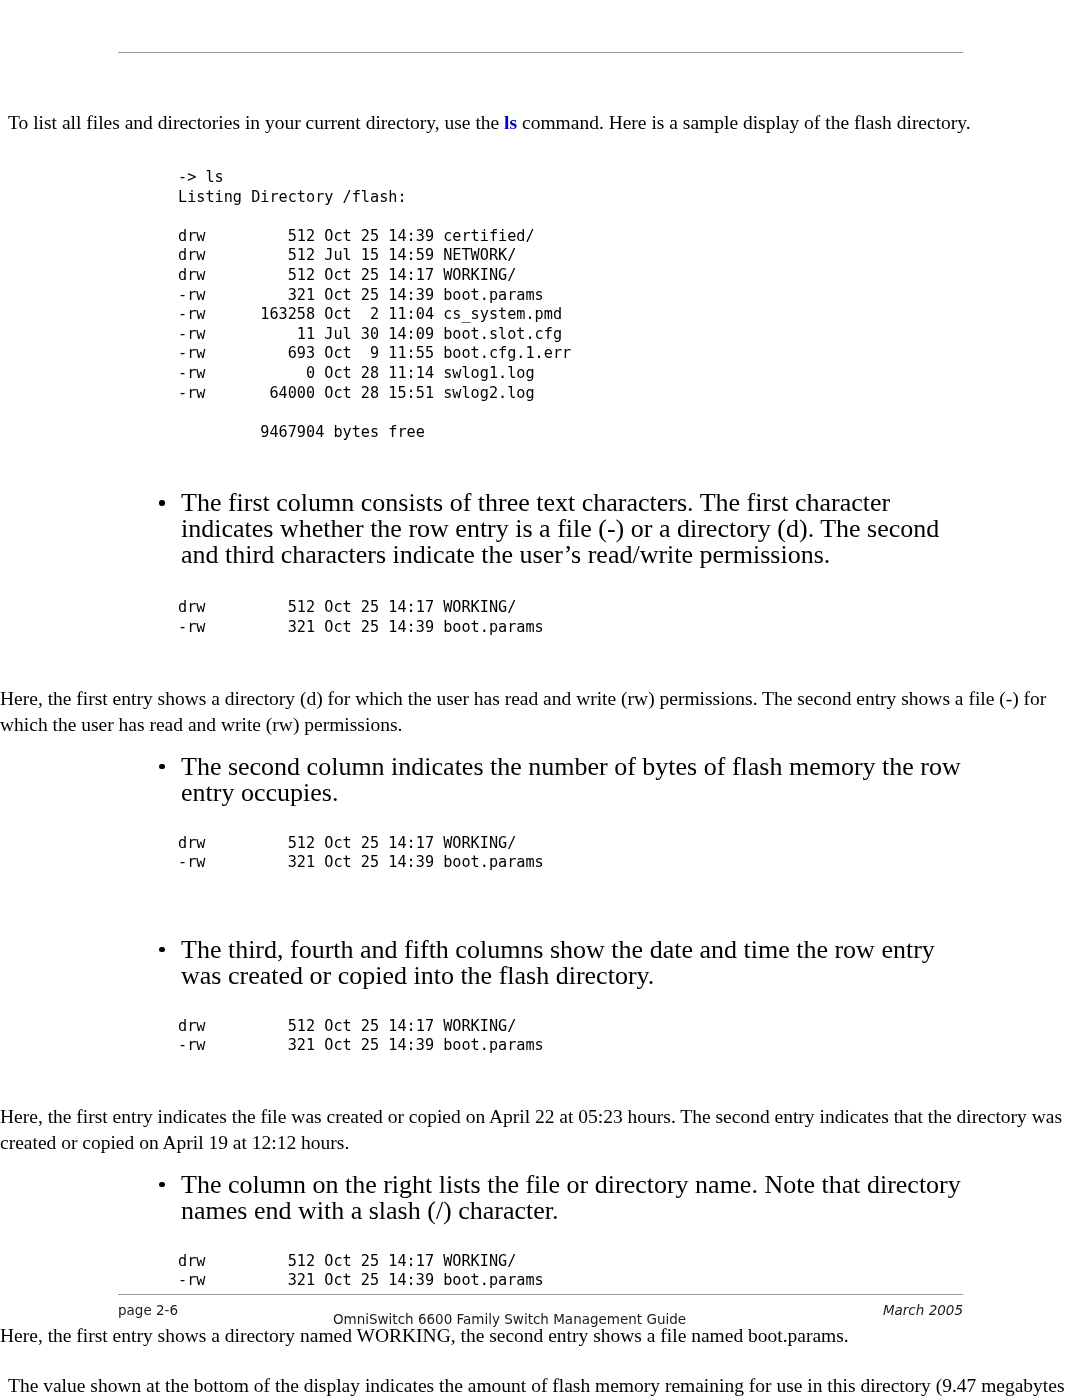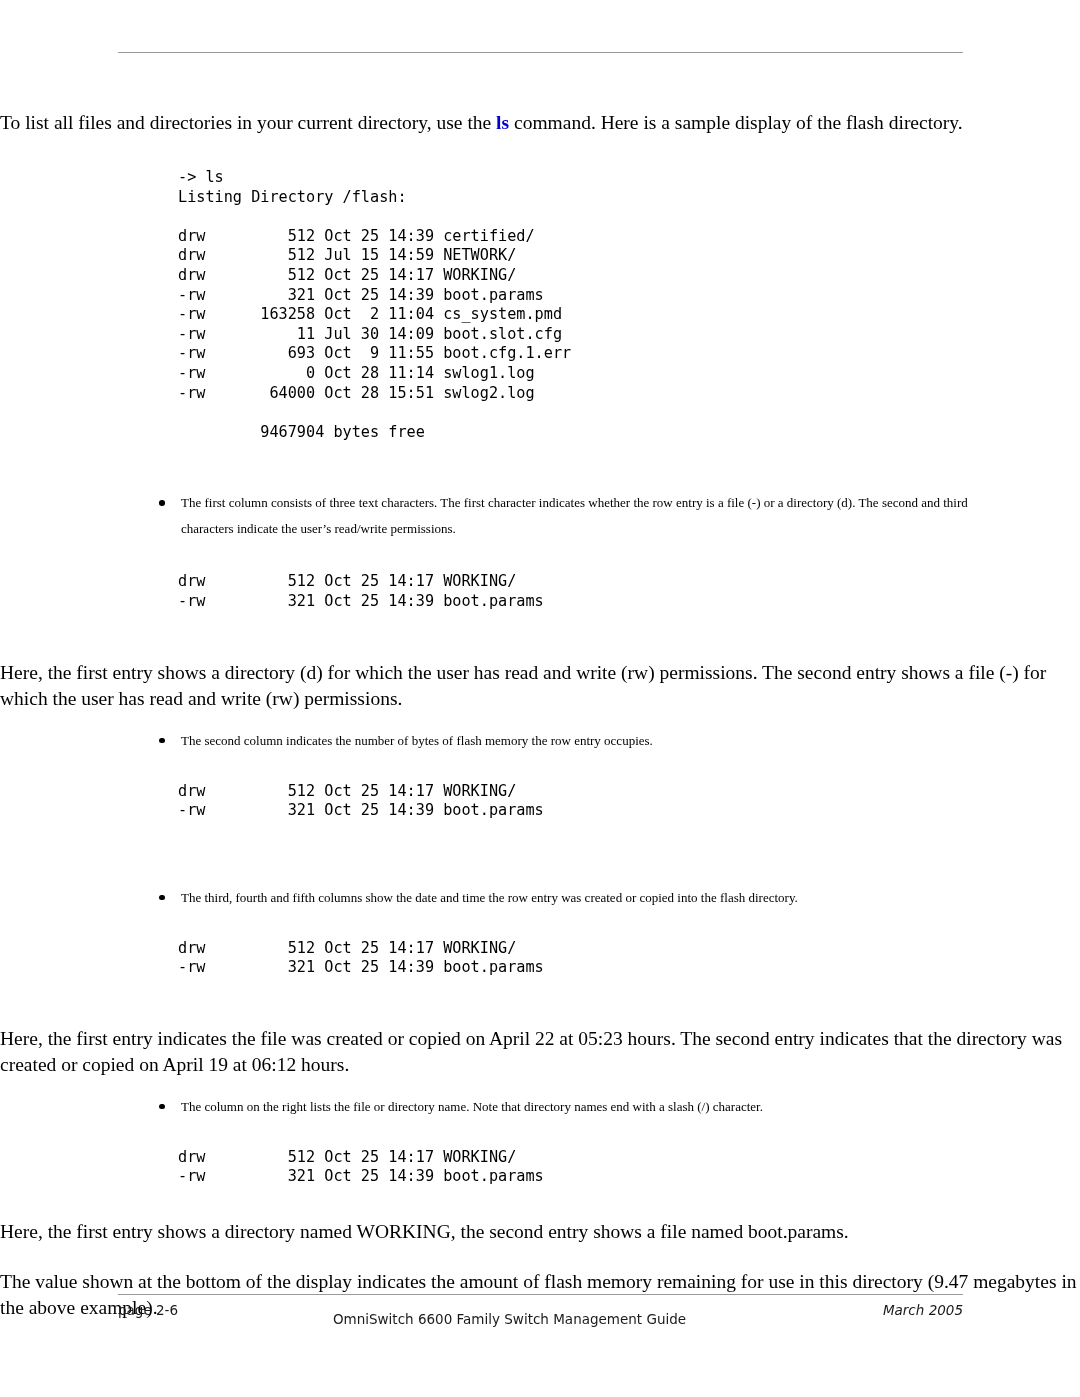--- a/index.html
+++ b/index.html
@@ -96,35 +96,35 @@
 
   p.body-text {
     margin: 0;
     font-size: 19.5px;
     line-height: 26px;
     color: #000;
     text-align: left;
   }
 
   
-  .lvl-0 { margin-left: 152px; margin-right: 108px; }  
+  .lvl-0 { margin-left: 152px; margin-right: 108px; padding-left: 8px; }  
   .lvl-1 { margin-left: 175px; margin-right: 108px; }  
 
   
   ul.bullets {
     margin: 0;
     padding: 0;
     list-style: none;
   }
   li.bullet-item {
     position: relative;
     margin-left: 157px;
     margin-right: 105px;
     padding-left: 24px;
-    font-size: 13px;
+    font-size: 26px;
     line-height: 26px;
   }
   li.bullet-item::before {
     content: "";
     position: absolute;
     left: 2px;
     top: 10px;
     width: 5.5px;
     height: 5.5px;
     background: #000;
@@ -219,21 +219,21 @@
     <ul class="bullets">
       <li class="bullet-item">
         <span>The third, fourth and fifth columns show the date and time the row entry was created or copied into the flash directory.</span>
       </li>
     </ul>
 
     <div class="sp-24"></div>
     <pre class="code-block">drw         512 Oct 25 14:17 WORKING/
 -rw         321 Oct 25 14:39 boot.params</pre>
     <div class="sp-44"></div>
-    <p class="body-text lvl-1">Here, the first entry indicates the file was created or copied on April 22 at 05:23 hours. The second entry indicates that the directory was created or copied on April 19 at 06:12 hours.</p>
+    <p class="body-text lvl-1">Here, the first entry indicates the file was created or copied on April 22 at 05:23 hours. The second entry indicates that the directory was created or copied on April 19 at 12:12 hours.</p>
 
     <div class="sp-16"></div>
 
     <ul class="bullets">
       <li class="bullet-item">
         <span>The column on the right lists the file or directory name. Note that directory names end with a slash (/) character.</span>
       </li>
     </ul>
 
     <div class="sp-24"></div>

